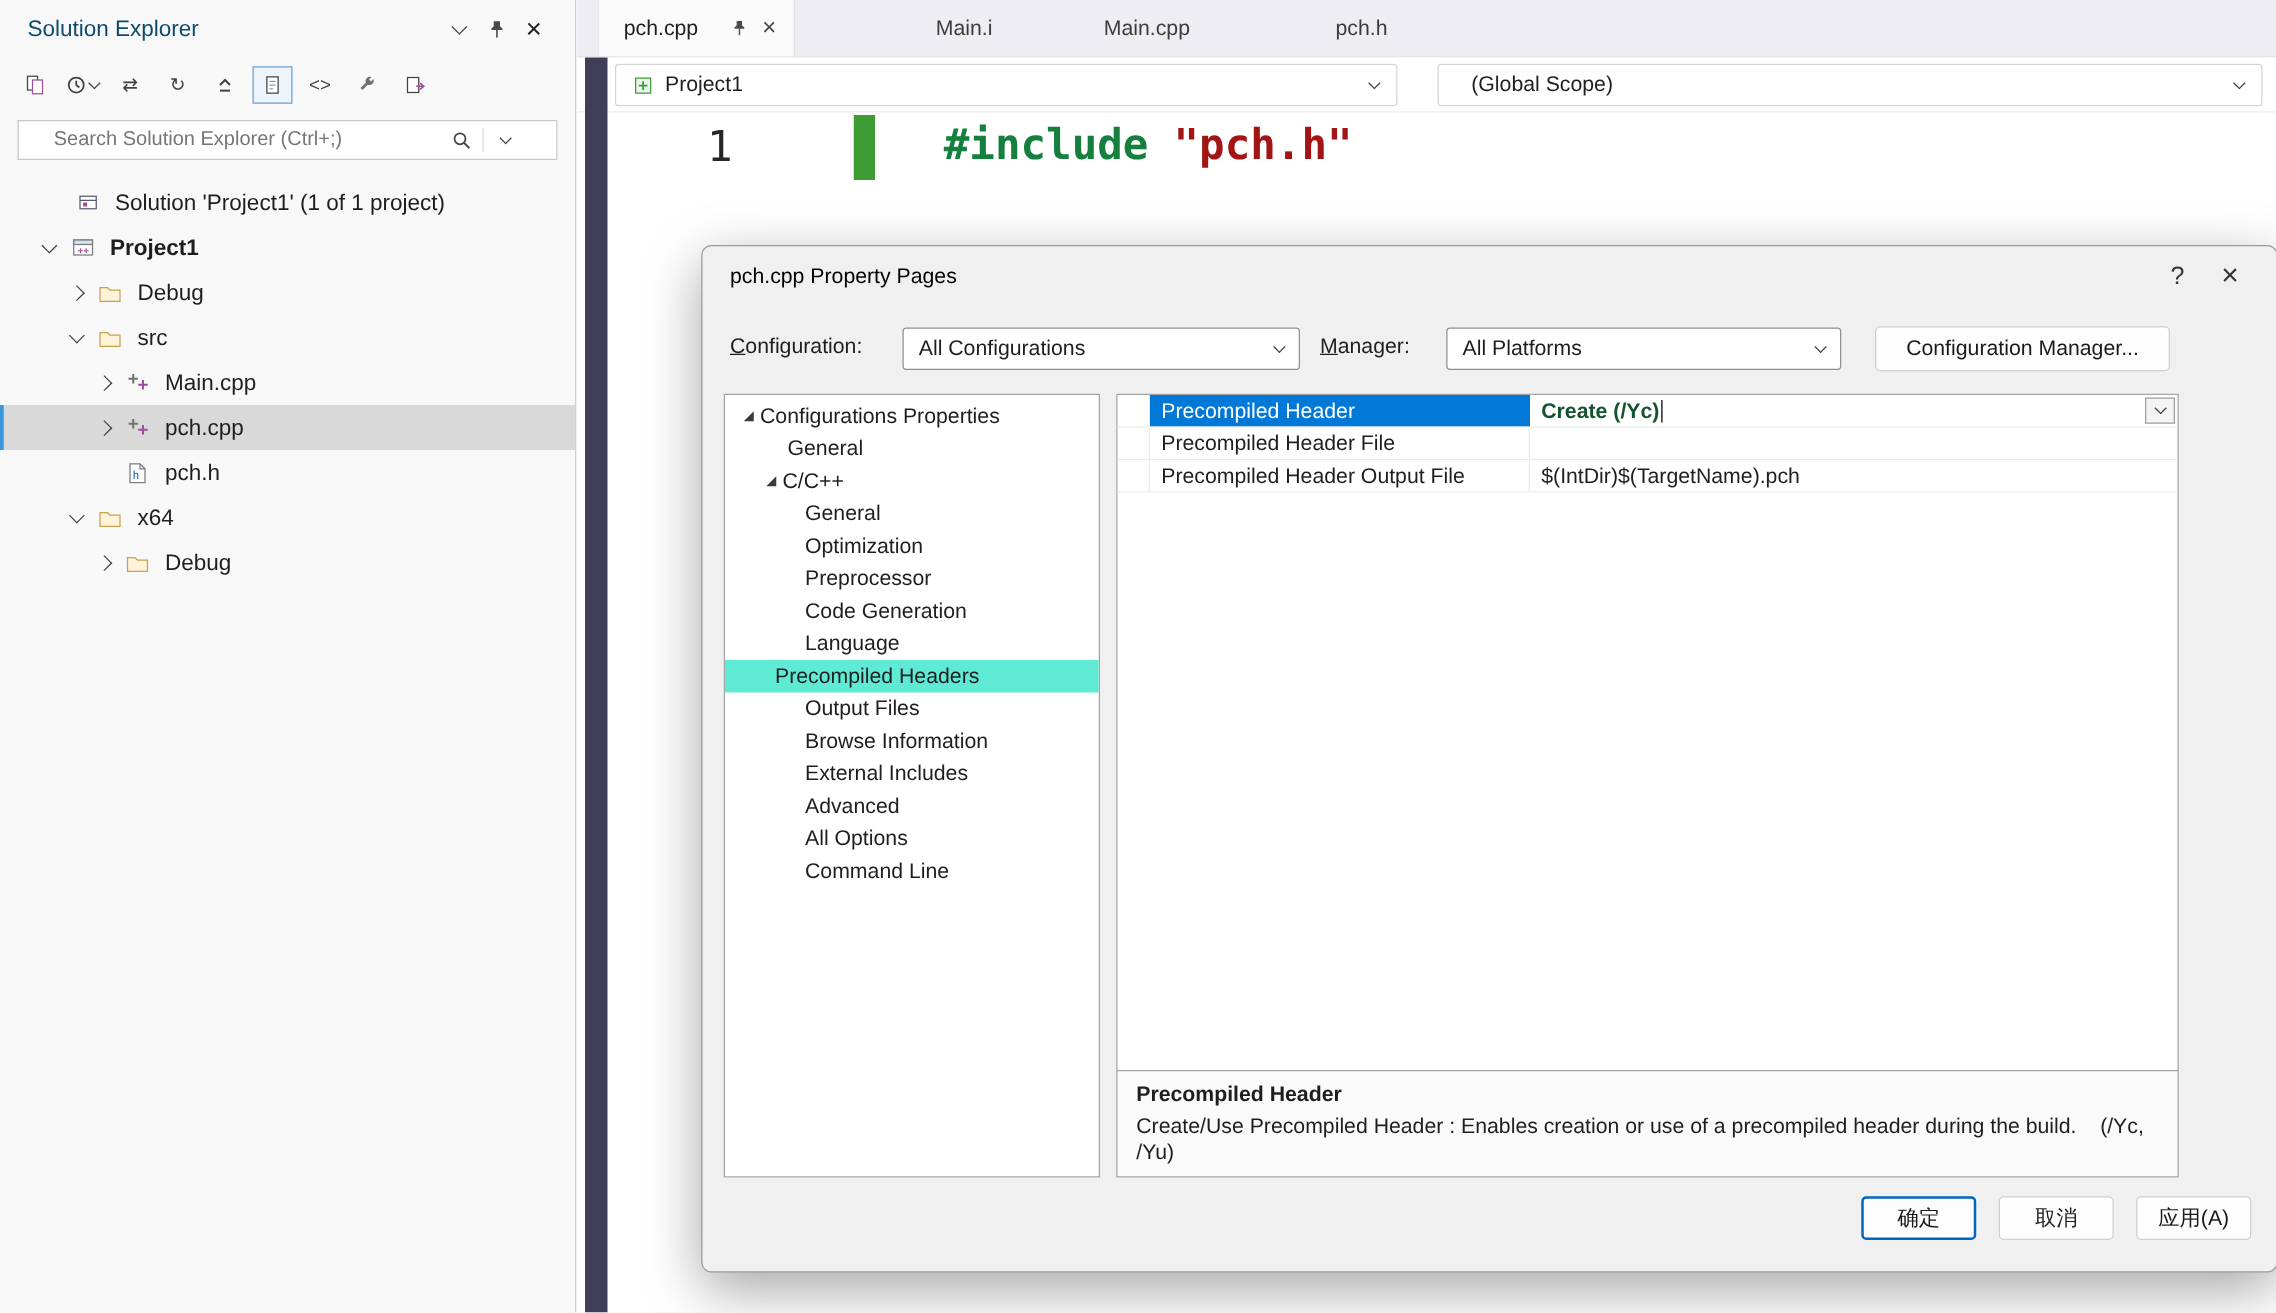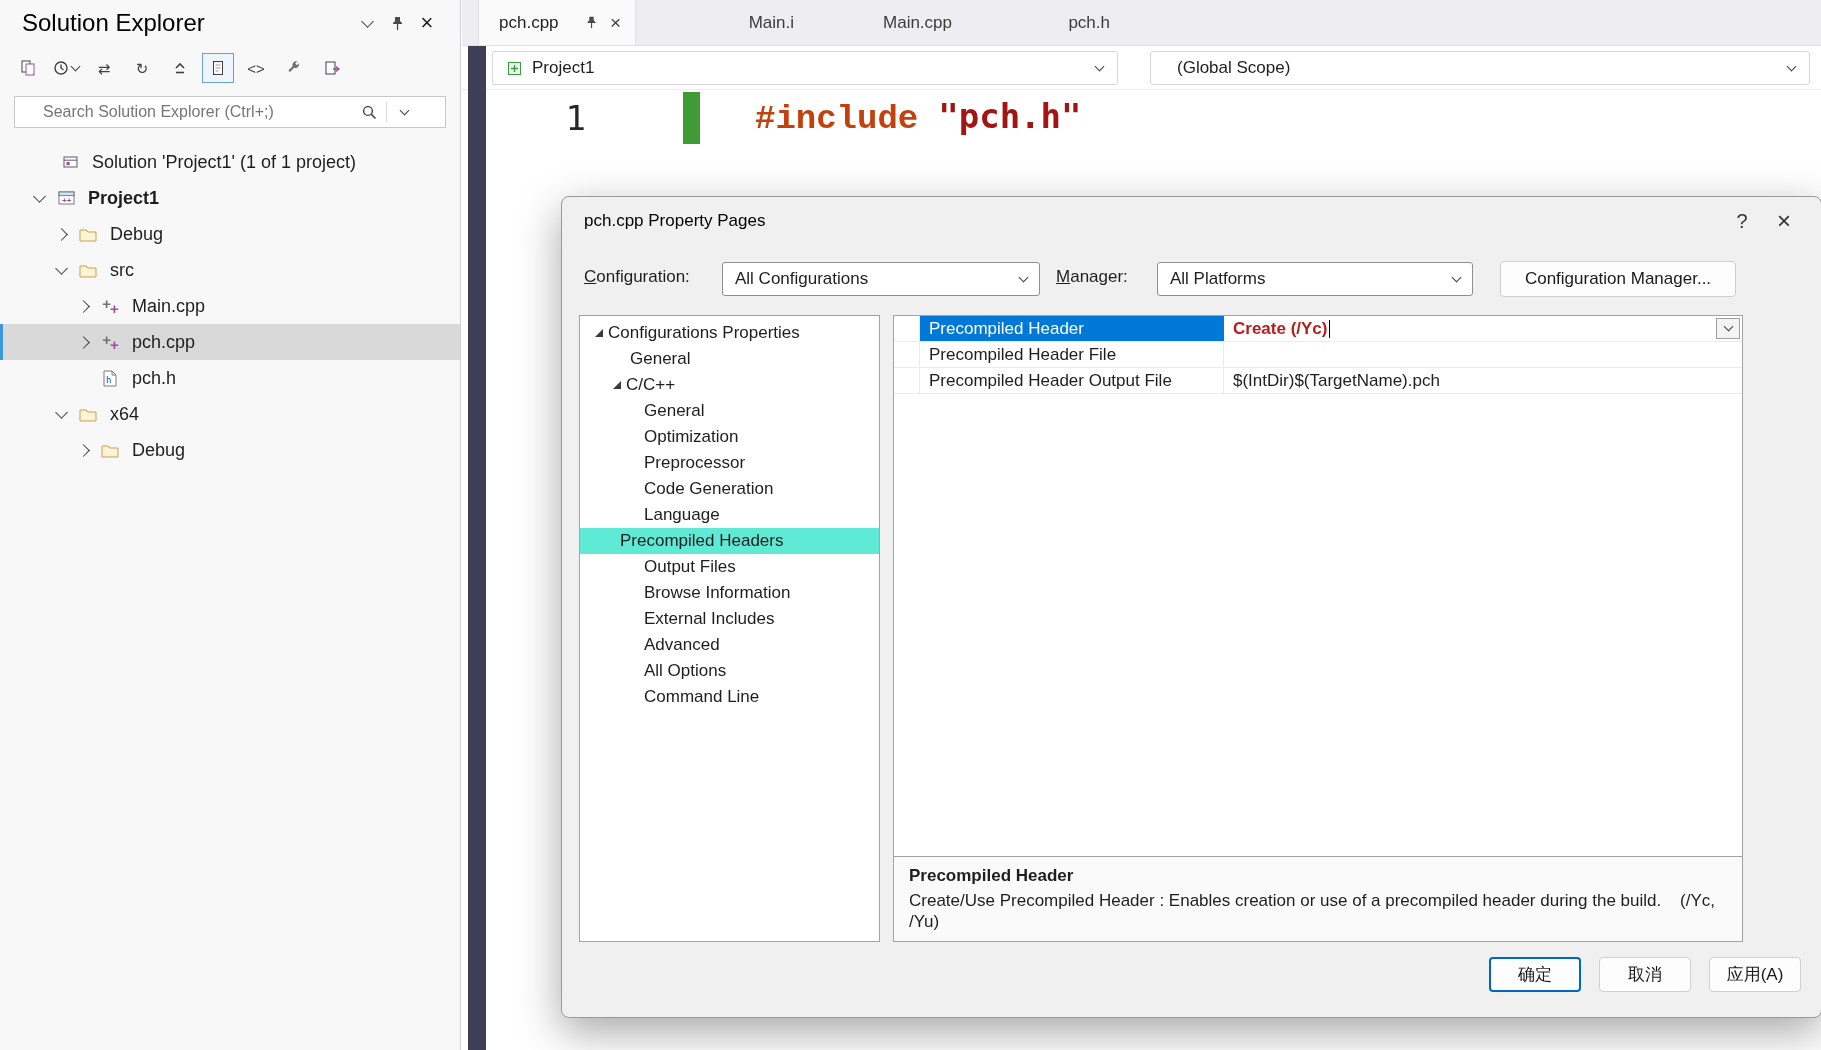--- a/index.html
+++ b/index.html
@@ -14,21 +14,21 @@
   .chev { display:inline-block; width:9px; height:9px;
     border-right:1.8px solid #3f3f46; border-bottom:1.8px solid #3f3f46; }
   .chev.right { transform: rotate(-45deg); }
   .chev.down  { transform: rotate(45deg); margin-top:-4px; }
   .chev.sm { width:7px; height:7px; border-width:1.5px; }
 
   
   .se { position:absolute; left:0; top:0; width:461px; height:1050px;
         background:#f8f8f8; border-right:1px solid #cfcfd6; }
   .se-header { height:46px; display:flex; align-items:center; padding:0 18px 0 22px; }
-  .se-title { flex:1; font-size:24px; color:#000000; }
+  .se-title { flex:1; font-size:18px; color:#0c4a6e; }
   .se-hicon { width:30px; height:30px; display:flex; align-items:center; justify-content:center; cursor:pointer; }
   .se-hicon.xicon { font-size:22px; color:#1e1e1e; }
   .se-toolbar { height:44px; display:flex; align-items:center; gap:6px; padding:0 12px; }
   .tool { width:32px; height:30px; display:flex; align-items:center; justify-content:center;
           background:transparent; border:1px solid transparent; font-size:14px; color:#424242; }
   .tool.selected { border:1px solid #6ba0d4; background:#eef4fb; }
   .tool .glyph { font-size:15px; line-height:1; }
   .tool .mini-chev { margin-left:3px; }
   .se-search { margin:6px 14px 8px 14px; height:32px; background:#ffffff;
     border:1px solid #c8c8c8; display:flex; align-items:center; padding:0 28px; }
@@ -76,21 +76,21 @@
 
   .left-strip { position:absolute; left:468px; top:46px; width:18px; bottom:0;
     background:#403e56; }
 
   .code-line { position:absolute; left:486px; top:92px; right:0; height:56px; }
   .ln { position:absolute; left:40px; top:6px; width:60px; text-align:right;
     font-family:"DejaVu Sans Mono", monospace; font-size:34px; color:#262626; }
   .change-bar { position:absolute; left:197px; top:0; width:17px; height:52px; background:#3f9c35; }
   .codetext { position:absolute; left:269px; top:4px;
     font-family:"DejaVu Sans Mono", monospace; font-size:34px; font-weight:600; white-space:pre; }
-  .codetext .pp  { color:#c2410c;font-family:Liberation Mono, monospace; }
+  .codetext .pp  { color:#15803d; }
   .codetext .str { color:#a31515; margin-left:20px; }
 
   
   .dialog { position:absolute; left:561px; top:196px; width:1261px; height:822px;
     background:#f0f0f0; border:1px solid #9a9a9a; border-radius:8px;
     box-shadow:0 14px 44px rgba(0,0,0,0.35); z-index:10; }
   .dlg-titlebar { height:48px; display:flex; align-items:center; padding:0 16px 0 22px; }
   .dlg-title { flex:1; font-size:17px; color:#000; }
   .dlg-tbtn { width:42px; height:34px; display:flex; align-items:center; justify-content:center;
     font-size:20px; color:#333; cursor:pointer; }
@@ -125,21 +125,21 @@
 
   .dlg-grid { position:absolute; left:331px; top:118px; width:850px; height:542px;
     background:#fff; border:1px solid #a3a3a3; }
   .pg-row { display:flex; height:26px; border-bottom:1px solid #ebebeb; align-items:stretch; }
   .pg-gutter { width:26px; border-right:1px solid #ebebeb; }
   .pg-name { width:304px; padding:0 9px; display:flex; align-items:center;
     font-size:17px; border-right:1px solid #ebebeb; white-space:nowrap; }
   .pg-row.sel .pg-name { background:#0078d7; color:#fff; border-right-color:#0078d7; }
   .pg-value { flex:1; display:flex; align-items:center; padding:0 9px;
     font-size:17px; position:relative; white-space:nowrap; }
-  .pg-row.sel .pg-value { font-weight:bold; color:#b91c1c; }
+  .pg-row.sel .pg-value { font-weight:bold; color:#14532d; }
   .caret { width:1px; height:18px; background:#000; margin-left:2px; }
   .pg-combo { position:absolute; right:2px; top:2px; width:24px; height:21px;
     border:1px solid #9f9f9f; background:#f4f4f4; display:flex; align-items:center;
     justify-content:center; cursor:pointer; }
 
   .dlg-desc { position:absolute; left:331px; top:659px; width:850px; height:86px;
     background:#fafafa; border:1px solid #a3a3a3; padding:9px 15px; }
   .desc-title { font-size:17px; font-weight:bold; margin-bottom:4px; }
   .desc-body { font-size:17px; line-height:1.25; white-space:pre-wrap; }
 

